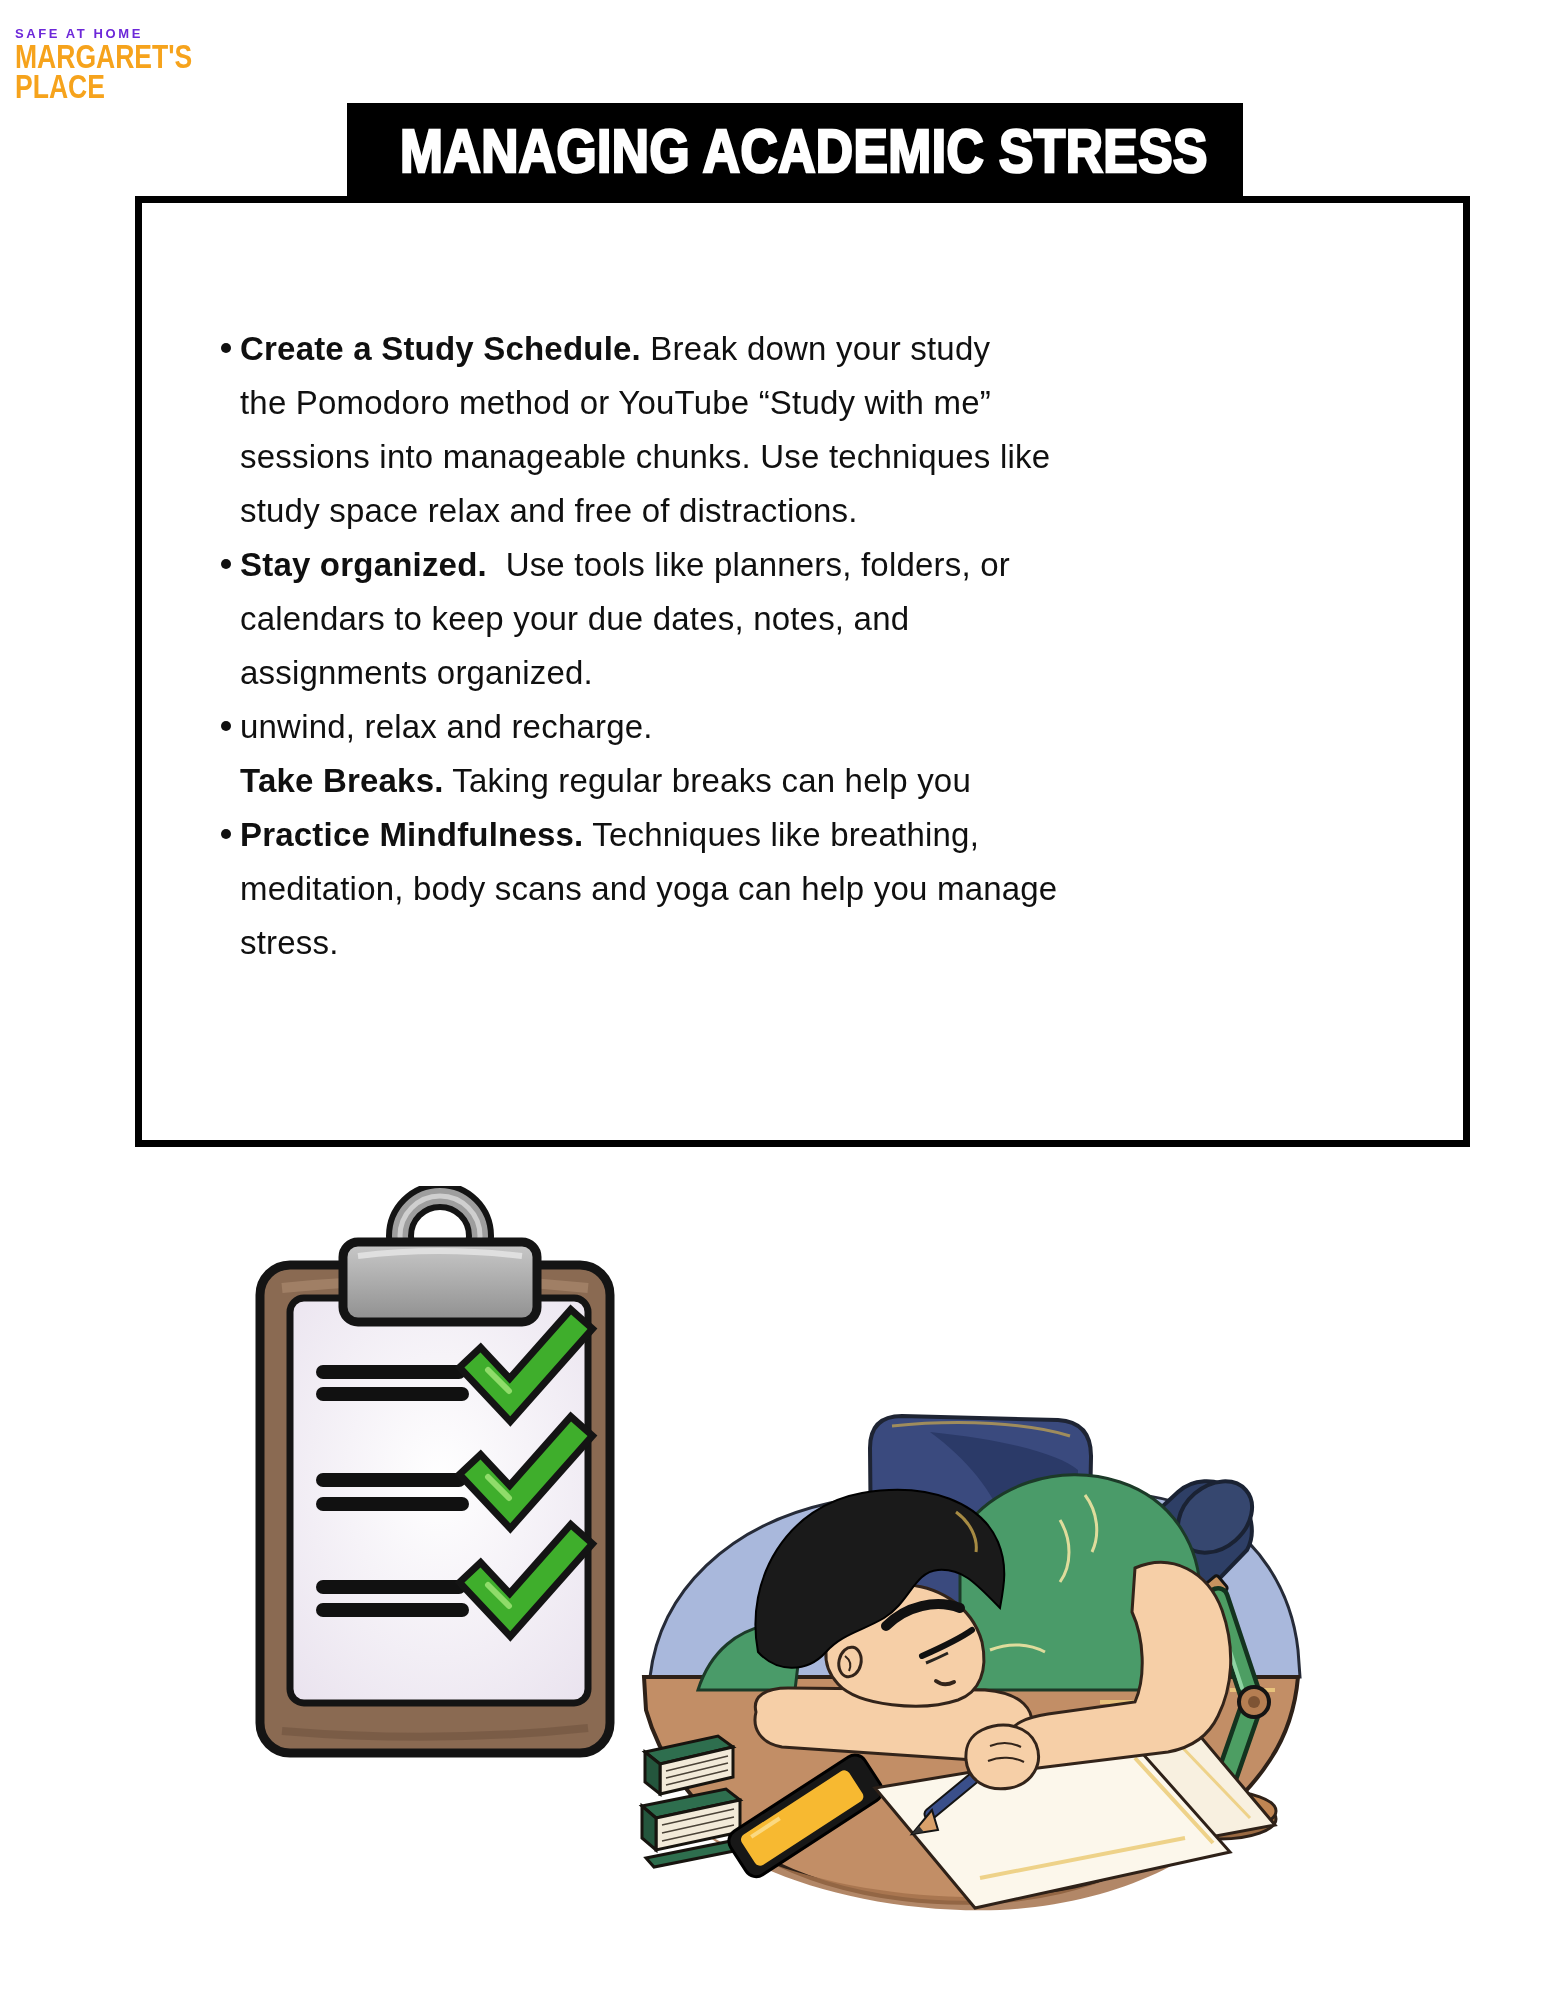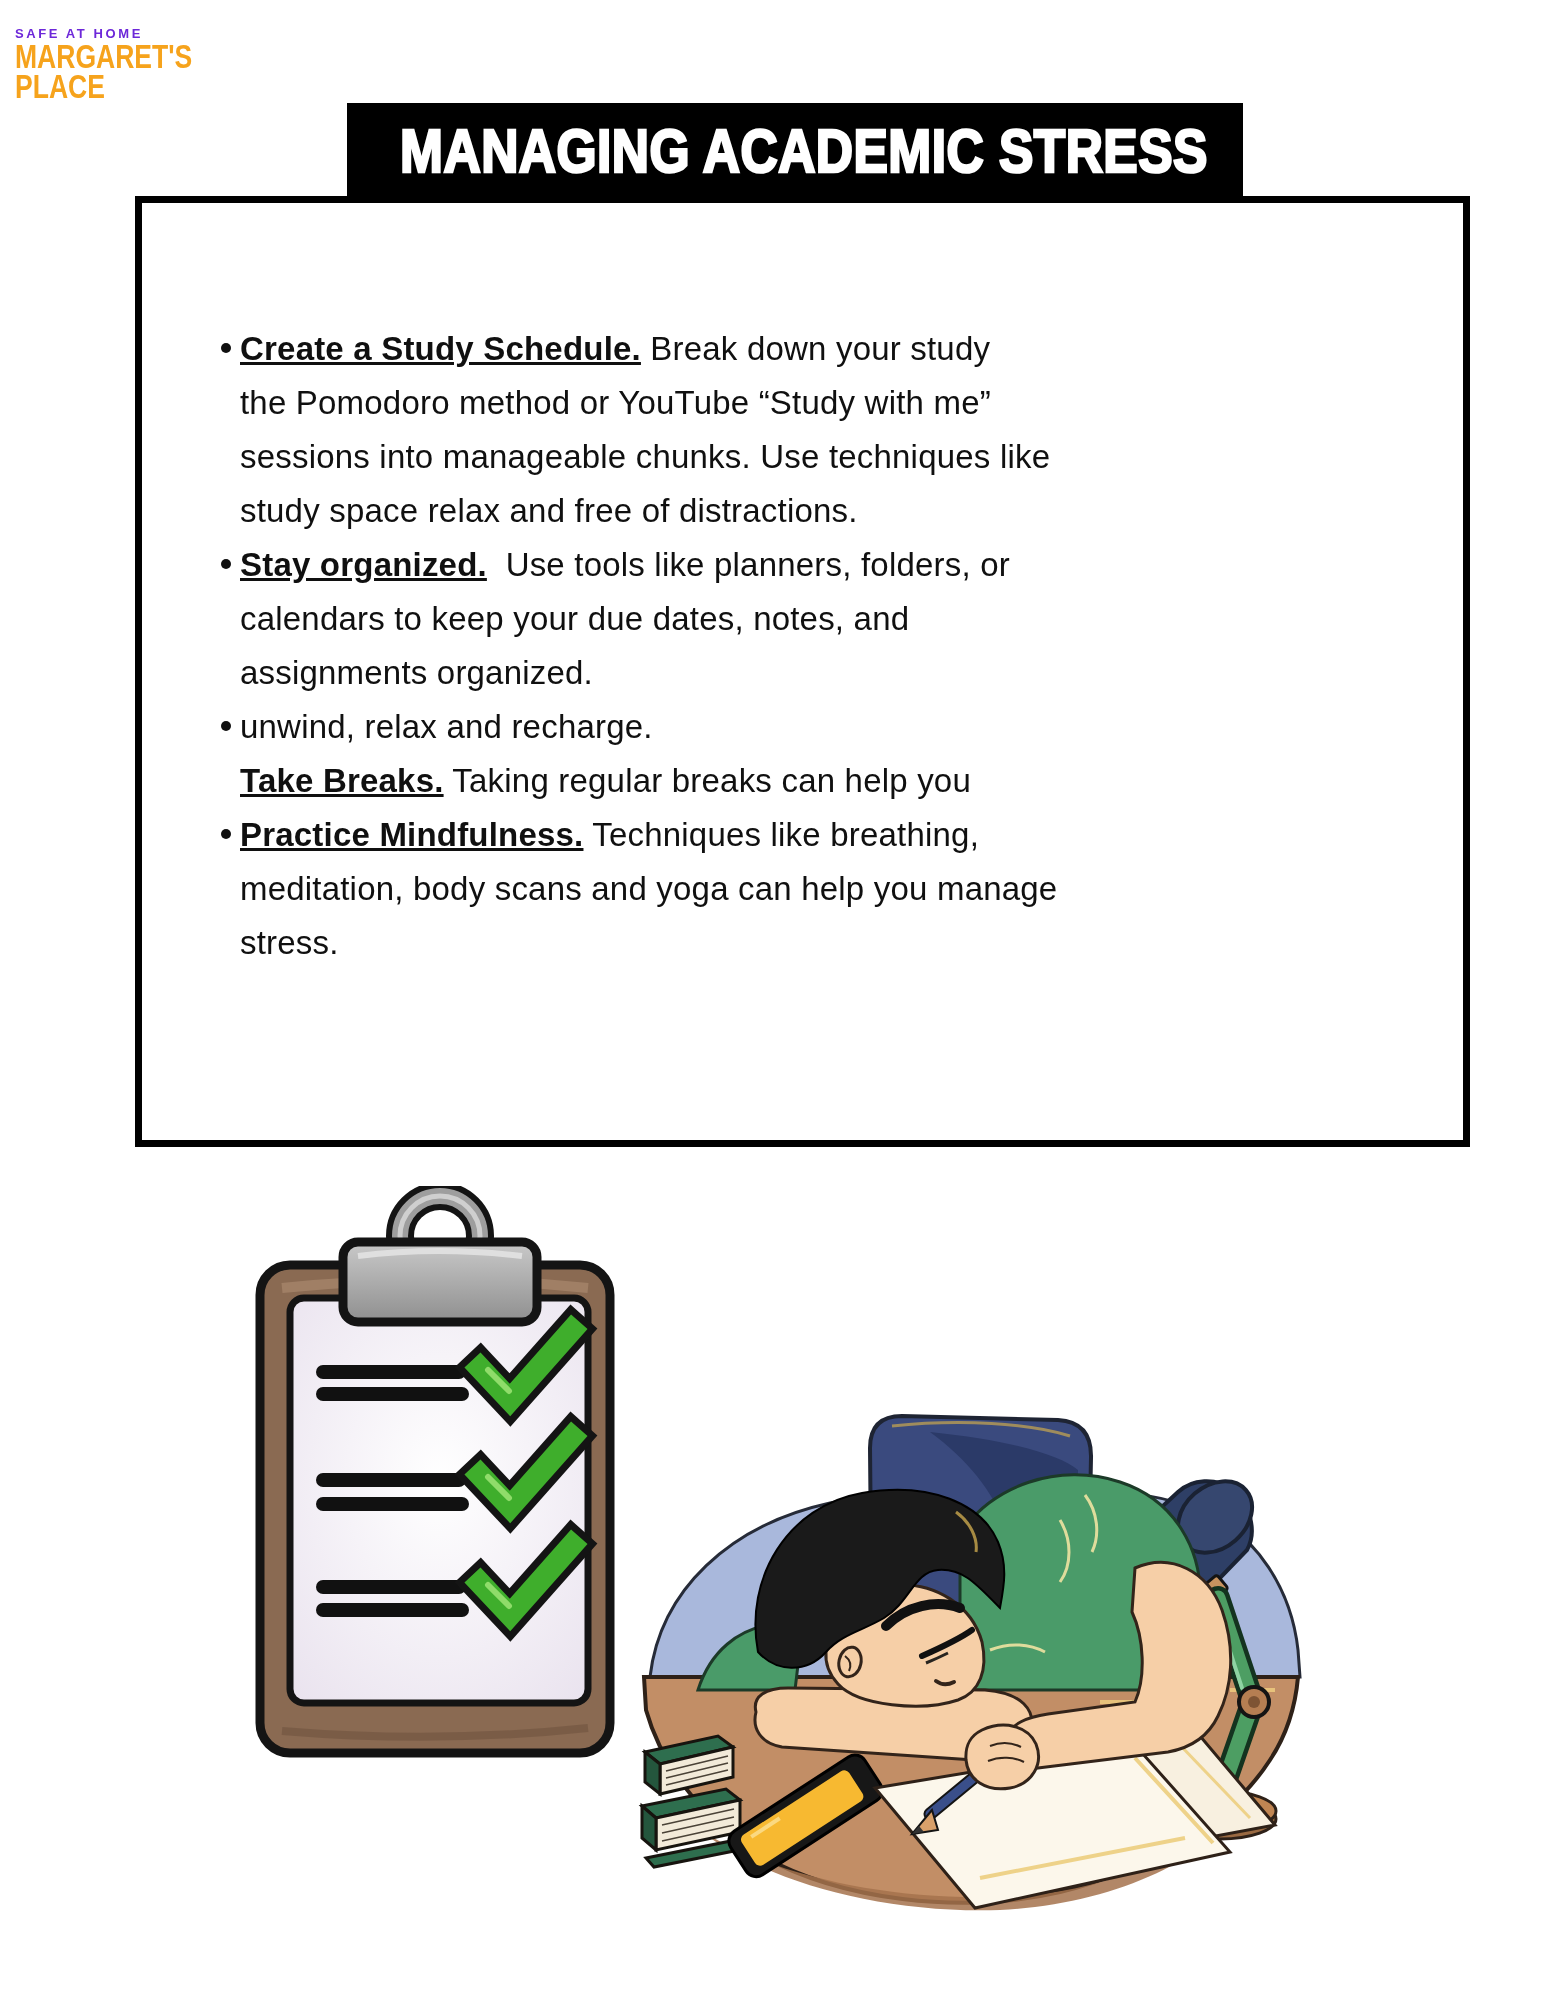--- a/index.html
+++ b/index.html
@@ -17,21 +17,21 @@
           transform:scaleX(.92) scaleY(1.1);-webkit-text-stroke:2.5px #fff;}
   
   #tips-box{position:absolute;left:135px;top:196px;width:1335px;height:951px;
             border:7px solid #000;background:#fff;box-sizing:border-box;z-index:2;}
   #tips-list{position:absolute;left:240px;top:322px;width:980px;margin:0;padding:0;
              list-style:none;font-size:33px;line-height:54px;color:#101010;z-index:3;}
   #tips-list li{position:relative;margin:0;padding:0;}
   .bullet-dot{position:absolute;left:-19px;top:21px;width:10px;height:10px;border-radius:50%;
               background:#101010;}
   .tip-line{display:block;white-space:pre-wrap;letter-spacing:.2px;}
-  .tip-line b{font-weight:700;text-decoration:underline;}
+  .tip-line b{font-weight:700;}
   
   .illus{position:absolute;}
 </style>
 </head>
 <body>
 
 <div id="page">
 
   <div id="logo">
     <div class="logo-eyebrow">SAFE AT HOME</div>

